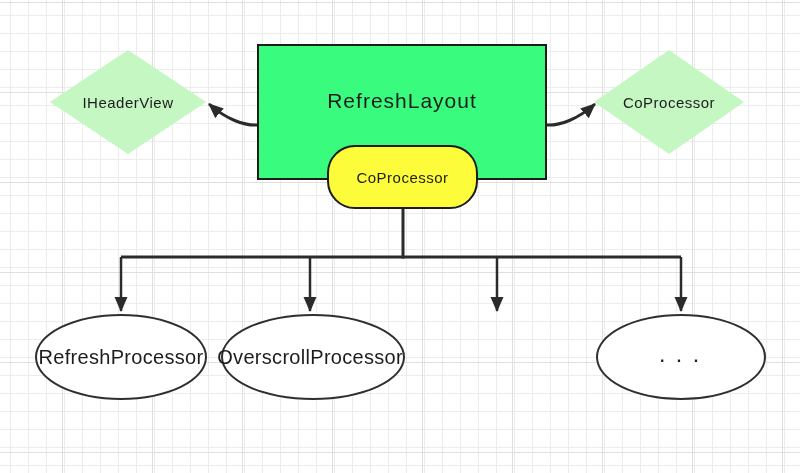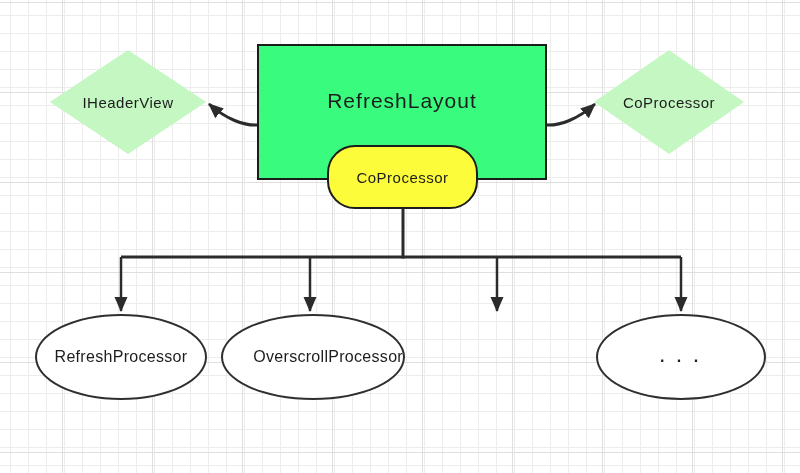--- a/index.html
+++ b/index.html
@@ -43,21 +43,21 @@
   }
   .pill{
     left:327px;top:145px;width:151px;height:64px;z-index:3;
     background:#fcfc3b;border:2.5px solid #1c1c1c;border-radius:28px;
     font-size:15px;letter-spacing:0.5px;
   }
 
   .ellipse{
     top:314px;height:86px;z-index:2;
     background:#ffffff;border:2.5px solid #2f2f2f;border-radius:50%;
-    font-size:16px;letter-spacing:0.3px;white-space:nowrap;
+    font-size:20px;letter-spacing:0.3px;white-space:nowrap;
   }
   .ellipse-1{left:35px;width:172px;}
   .ellipse-2{left:221px;width:184px;justify-content:flex-end;}
   .ellipse-3{left:411px;width:172px;}
   .ellipse-4{left:596px;width:170px;font-weight:bold;letter-spacing:4px;font-size:16px;}
 </style>
 </head>
 <body>
 
 <div class="canvas">

